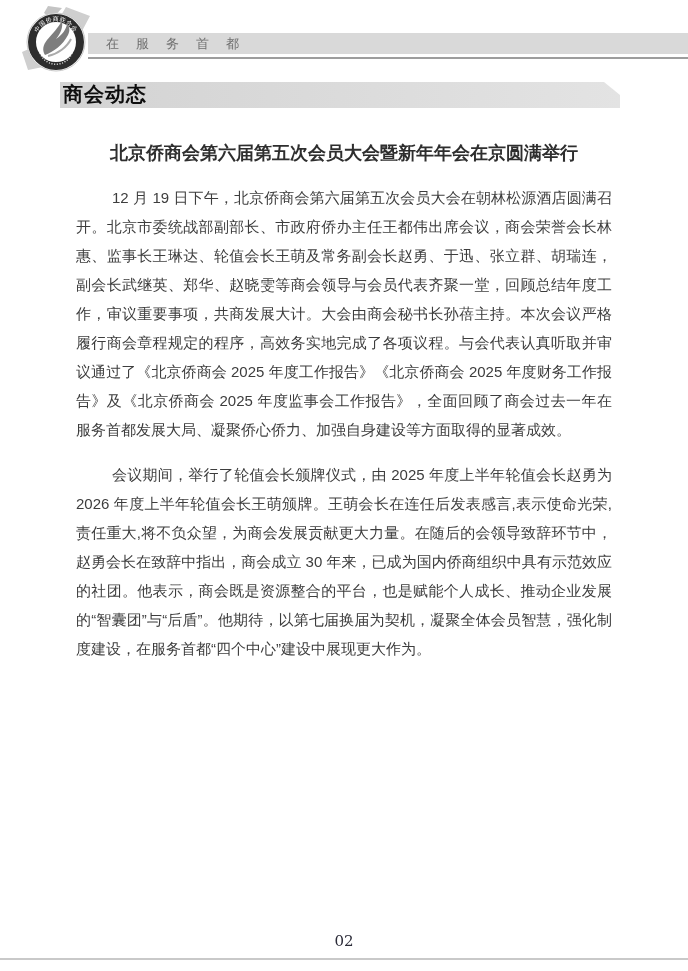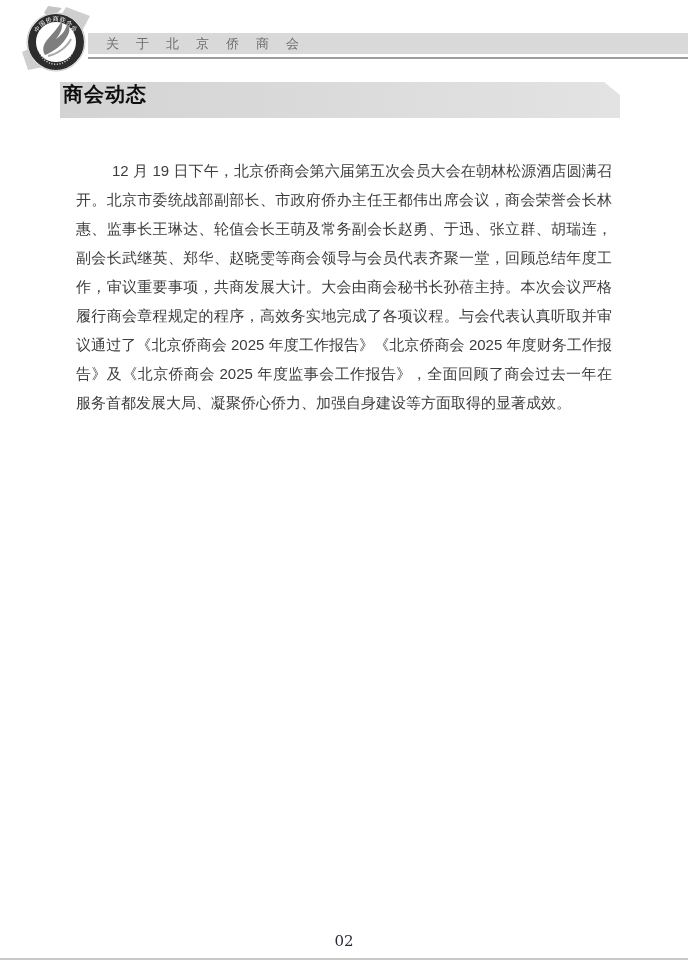--- a/index.html
+++ b/index.html
@@ -15,21 +15,21 @@
   .masthead{
     display:block;padding-left:18px;line-height:21px;
     font-size:13px;letter-spacing:17px;color:#6f6f6f;white-space:nowrap;
   }
   .header-rule{
     position:absolute;left:88px;right:0;top:57px;height:2px;background:#9d9d9d;
   }
   .logo{position:absolute;left:20px;top:4px;width:72px;height:72px;z-index:2;}
   
   .section-bar{
-    position:absolute;left:60px;top:82px;width:560px;height:36px;
+    position:absolute;left:60px;top:82px;width:560px;height:26px;
     background:linear-gradient(to right,#d3d3d3,#e3e3e3);
     clip-path:polygon(0 0,calc(100% - 16px) 0,100% 13px,100% 100%,0 100%);
   }
   .section-label{
     display:block;padding-left:3px;line-height:25px;
     font-family:"DejaVu Serif",serif;font-weight:bold;
     font-size:20px;color:#0e0e0e;letter-spacing:1px;
   }
   
   .article-flow{
@@ -50,21 +50,21 @@
   .bottom-rule{
     position:absolute;left:0;right:0;top:958px;height:2px;background:#c9c9c9;
   }
 </style>
 </head>
 <body>
 
 <div class="page">
 
   <div class="header-band">
-    <span class="masthead">关于北京侨商会</span>
+    <span class="masthead">在服务首都</span>
   </div>
   <div class="header-rule"></div>
 
   <div class="logo">
     <svg viewBox="0 0 72 72" width="72" height="72">
 
       <g>
         <polygon points="46,3 70,12 62,27 40,13" fill="#cfcfcf"></polygon>
         <polygon points="28,2 42,4 32,15 24,9" fill="#c4c4c4"></polygon>
         <polygon points="2,48 20,40 28,62 8,66" fill="#cfcfcf"></polygon>
@@ -86,20 +86,22 @@
         <path d="M28 52 C38 50 47 43 51 35" stroke="#ababab" stroke-width="2" fill="none"></path>
       </g>
     </svg>
   </div>
 
   <div class="section-bar">
     <span class="section-label">商会动态</span>
   </div>
 
   <div class="article-flow">
+    <h2 class="a-title">北京侨商会第六届第五次会员大会暨新年年会在京圆满举行</h2>
     <p>12 月 19 日下午，北京侨商会第六届第五次会员大会在朝林松源酒店圆满召开。北京市委统战部副部长、市政府侨办主任王都伟出席会议，商会荣誉会长林惠、监事长王琳达、轮值会长王萌及常务副会长赵勇、于迅、张立群、胡瑞连，副会长武继英、郑华、赵晓雯等商会领导与会员代表齐聚一堂，回顾总结年度工作，审议重要事项，共商发展大计。大会由商会秘书长孙蓓主持。本次会议严格履行商会章程规定的程序，高效务实地完成了各项议程。与会代表认真听取并审议通过了《北京侨商会 2025 年度工作报告》《北京侨商会 2025 年度财务工作报告》及《北京侨商会 2025 年度监事会工作报告》，全面回顾了商会过去一年在服务首都发展大局、凝聚侨心侨力、加强自身建设等方面取得的显著成效。</p>
+    <p>会议期间，举行了轮值会长颁牌仪式，由 2025 年度上半年轮值会长赵勇为 2026 年度上半年轮值会长王萌颁牌。王萌会长在连任后发表感言,表示使命光荣,责任重大,将不负众望，为商会发展贡献更大力量。在随后的会领导致辞环节中，赵勇会长在致辞中指出，商会成立 30 年来，已成为国内侨商组织中具有示范效应的社团。他表示，商会既是资源整合的平台，也是赋能个人成长、推动企业发展的“智囊团”与“后盾”。他期待，以第七届换届为契机，凝聚全体会员智慧，强化制度建设，在服务首都“四个中心”建设中展现更大作为。</p>
 
   </div>
 
   <div class="page-number">02</div>
   <div class="bottom-rule"></div>
 
 </div>
 
 </body></html>

